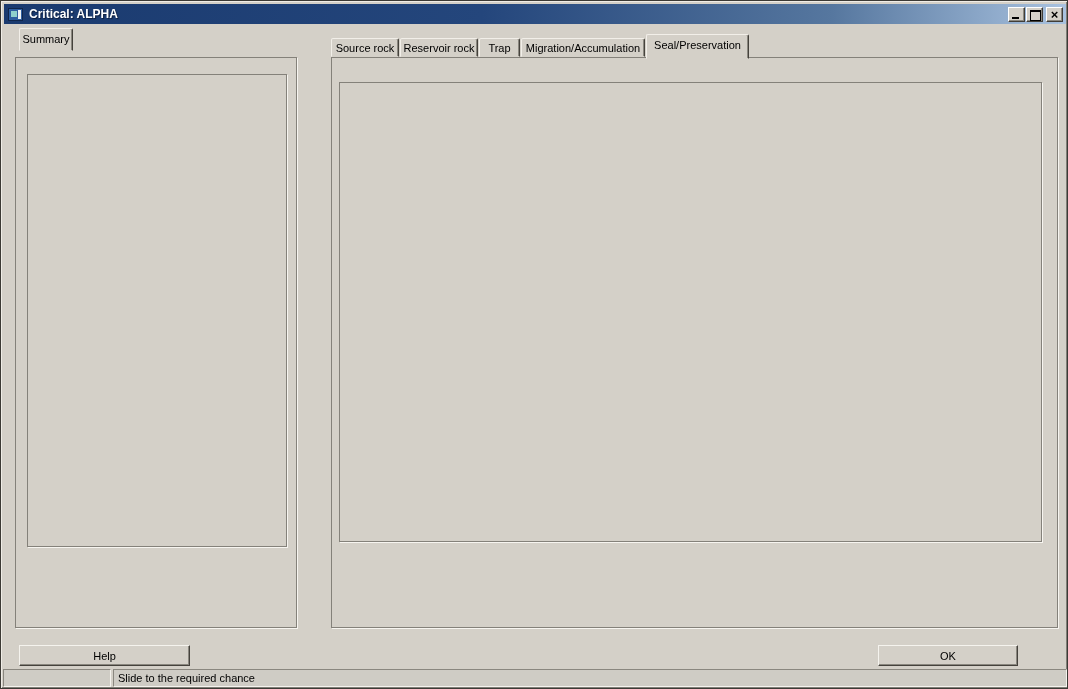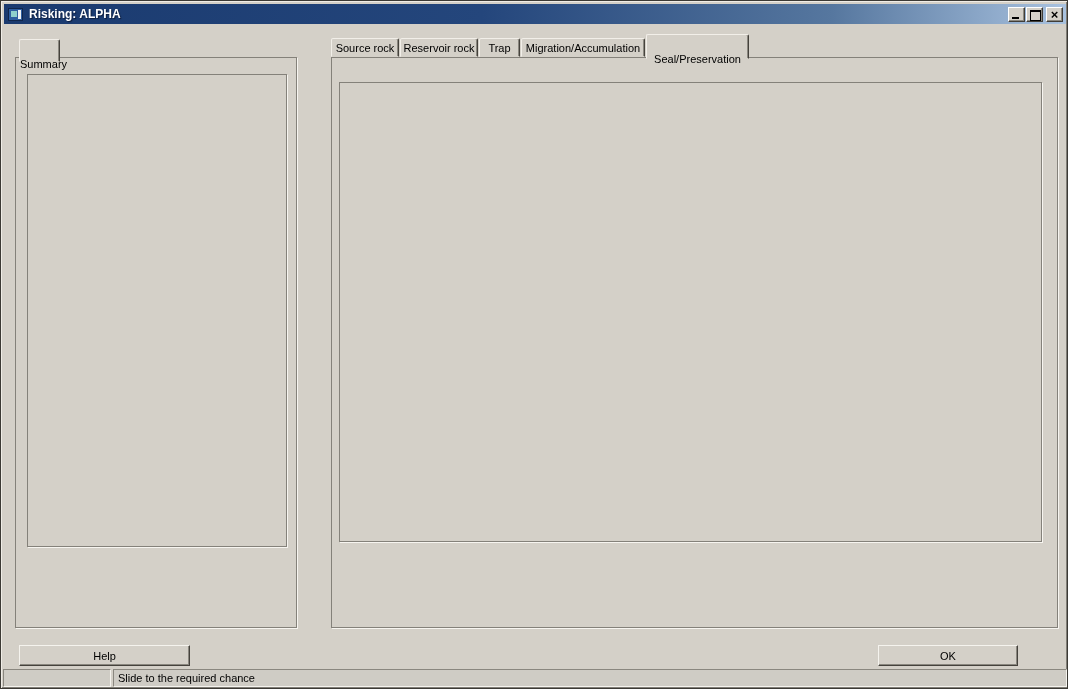--- a/index.html
+++ b/index.html
@@ -20,22 +20,22 @@
   .winbtn.min::after{content:"";position:absolute;left:3px;bottom:2px;width:7px;height:2px;background:#000}
   .winbtn.max::after{content:"";position:absolute;left:3px;top:2px;width:9px;height:8px;border:1px solid #000;border-top:2px solid #000}
   .winbtn.close::after{content:"×";position:absolute;left:0;right:0;top:-1px;text-align:center;font-weight:bold;font-size:13px;line-height:15px;color:#000}
   
   .etched{border:1px solid #84817a;box-shadow:1px 1px 0 #f7f5f0}
   .tabpage{position:absolute;background:#d4d0c8;z-index:1}
   .panel-inset{position:absolute;z-index:2}
   .tab{position:absolute;background:#d4d0c8;border:1px solid;border-color:#f2efe9 #45423c transparent #f2efe9;
        box-shadow:inset -1px 0 0 #8a877f;border-radius:2px 2px 0 0;font-size:11px;text-align:center;cursor:default}
   .tab.inactive{top:37px;height:19px;padding-top:3px;z-index:5}
-  .tab.active{top:33px;height:25px;padding-top:18px;z-index:6;border-bottom:1px solid #d4d0c8}
-  .tab.summary{left:18px;top:38px;width:41px;height:23px;padding-top:18px;z-index:6;border-bottom:1px solid #d4d0c8}
+  .tab.active{top:33px;height:25px;padding-top:4px;z-index:6;border-bottom:1px solid #d4d0c8}
+  .tab.summary{left:18px;top:27px;width:54px;height:23px;padding-top:4px;z-index:6;border-bottom:1px solid #d4d0c8}
   
   .groupbox{position:absolute}
   .glabel{position:absolute;top:-6px;left:6px;background:#d4d0c8;padding:0 3px;font-size:11px;line-height:12px;white-space:nowrap}
   .lbl{position:absolute;font-size:11px;line-height:13px;white-space:nowrap}
   .fld{position:absolute;font-size:11px;line-height:13px;padding:2px 3px;white-space:nowrap;overflow:hidden}
   .sunk-gray{background:#e9e6e0;border:1px solid;border-color:#5f5c55 #f3f1ec #f3f1ec #5f5c55}
   .sunk-light{background:#f3f1ed;border:1px solid;border-color:#5f5c55 #f3f1ec #f3f1ec #5f5c55}
   .sunk-white{background:#fff;border:1px solid;border-color:#4c4943 #8e8b83 #8e8b83 #4c4943}
   .btn{position:absolute;background:#d4d0c8;border:1px solid;border-color:#f5f3ee #45423c #45423c #f5f3ee;
        box-shadow:inset -1px -1px 0 #8a877f;font-size:11px;text-align:center;cursor:default;
@@ -75,21 +75,21 @@
   .status-cell.c1{left:2px;width:108px}
   .status-cell.c2{left:112px;width:954px}
 </style>
 </head>
 <body>
 
 <div class="window">
 
   <div class="titlebar">
     <span class="app-icon"></span>
-    <span class="title-text">Risking: ALPHA</span>
+    <span class="title-text">Critical: ALPHA</span>
     <span class="winbtn min"><span></span></span>
     <span class="winbtn max"><span></span></span>
     <span class="winbtn close"><span></span></span>
   </div>
 
   <div class="tab summary">Summary</div>
   <div class="tabpage etched" style="left:14px;top:56px;width:282px;height:571px"></div>
   <div class="panel-inset etched" style="left:26px;top:73px;width:260px;height:473px"></div>
 
   <div class="groupbox etched lgroup" style="top:77px">

